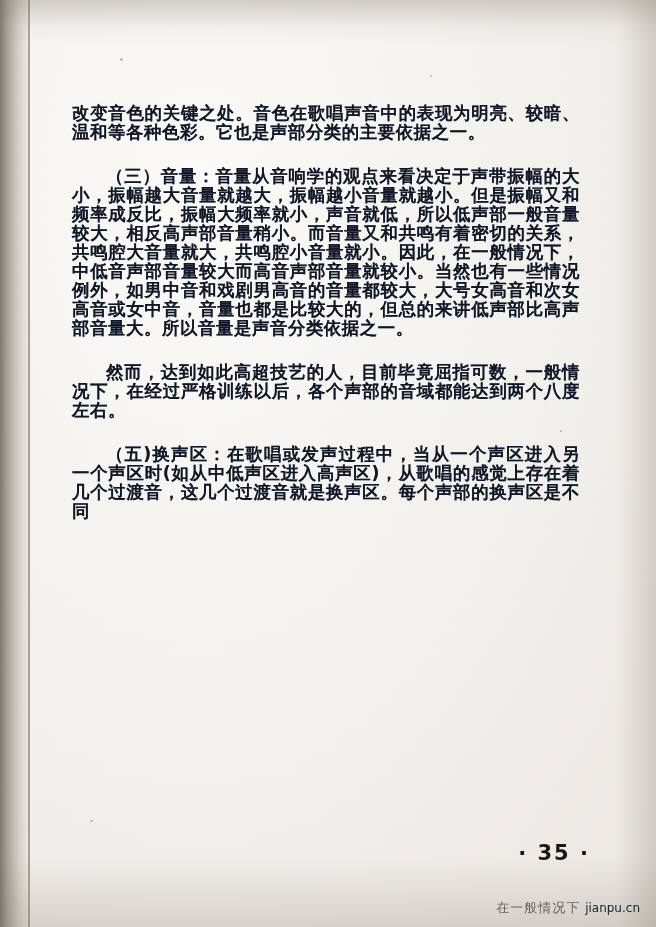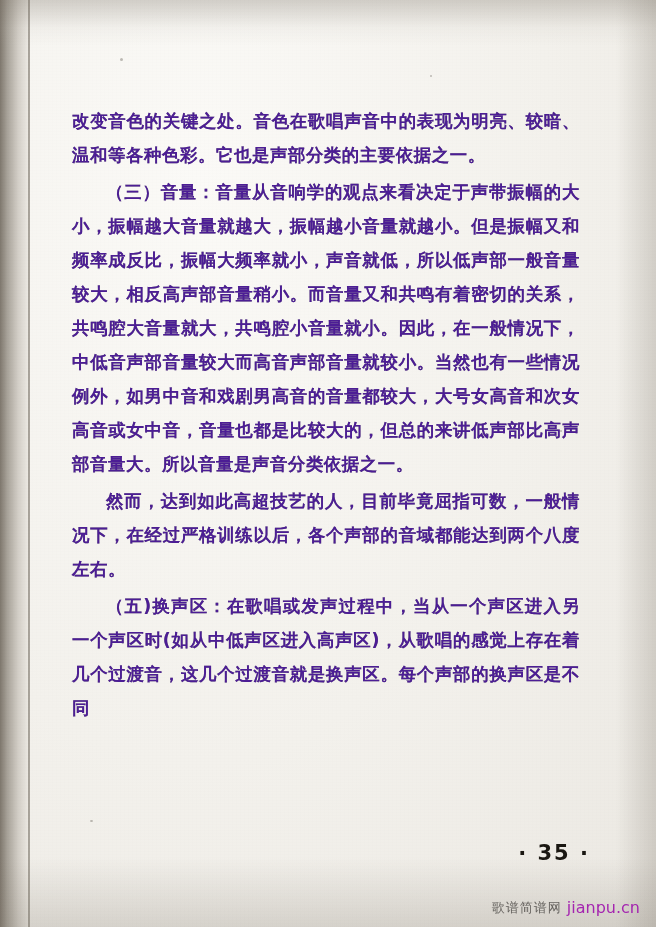--- a/index.html
+++ b/index.html
@@ -64,34 +64,34 @@
 
   #text-column {
     position: absolute;
     left: 72px;
     top: 104px;
     width: 508px;
   }
   .para {
     font-family: "DejaVu Sans", "Liberation Sans", sans-serif;
     font-size: 17.4px;
-    line-height: 34px;
-    color: #4c1d95;
+    line-height: 19px;
+    color: #0f172a;
     text-align: justify;
     text-justify: inter-character;
     letter-spacing: 0.6px;
     margin: 0 0 2px 0;
     font-weight: 700;
     text-shadow: 0 0 0.6px rgba(0,0,0,0.45);
   }
   .para.indent {
     text-indent: 34px;
   }
   .para.gap {
-    margin-top: 3px;
+    margin-top: 25px;
   }
   #page-number {
     position: absolute;
     right: 66px;
     bottom: 62px;
     font-family: "DejaVu Sans", "Liberation Sans", sans-serif;
     font-size: 21px;
     font-weight: 700;
     color: #1a1712;
     letter-spacing: 2px;
@@ -102,21 +102,21 @@
     bottom: 10px;
     display: flex;
     align-items: center;
     gap: 5px;
     font-family: "DejaVu Sans", "Liberation Sans", sans-serif;
     font-size: 13px;
     color: #6d6a66;
     opacity: 0.95;
   }
   #watermark .wm-cn { color: #5f5c58; letter-spacing: 1px; }
-  #watermark .wm-en { color: #a21caf; font-size: 16px; }
+  #watermark .wm-en { color: #0f172a; font-size: 12px; }
   .speck {
     position: absolute;
     background: #4d473e;
     border-radius: 50%;
     opacity: 0.35;
   }
 </style>
 </head>
 <body>
 
@@ -141,16 +141,16 @@
     <p class="para indent gap">（五)换声区：在歌唱或发声过程中，当从一个声区进入另一个声区时(如从中低声区进入高声区)，从歌唱的感觉上存在着几个过渡音，这几个过渡音就是换声区。每个声部的换声区是不同</p>
   </div>
 
   <div id="page-number">
     <span>·</span>
     <span>35</span>
     <span>·</span>
   </div>
 
   <div id="watermark">
-    <span class="wm-cn">歌谱简谱网</span>
+    <span class="wm-cn">在一般情况下</span>
     <span class="wm-en">jianpu.cn</span>
   </div>
 </div>
 
 </body></html>

